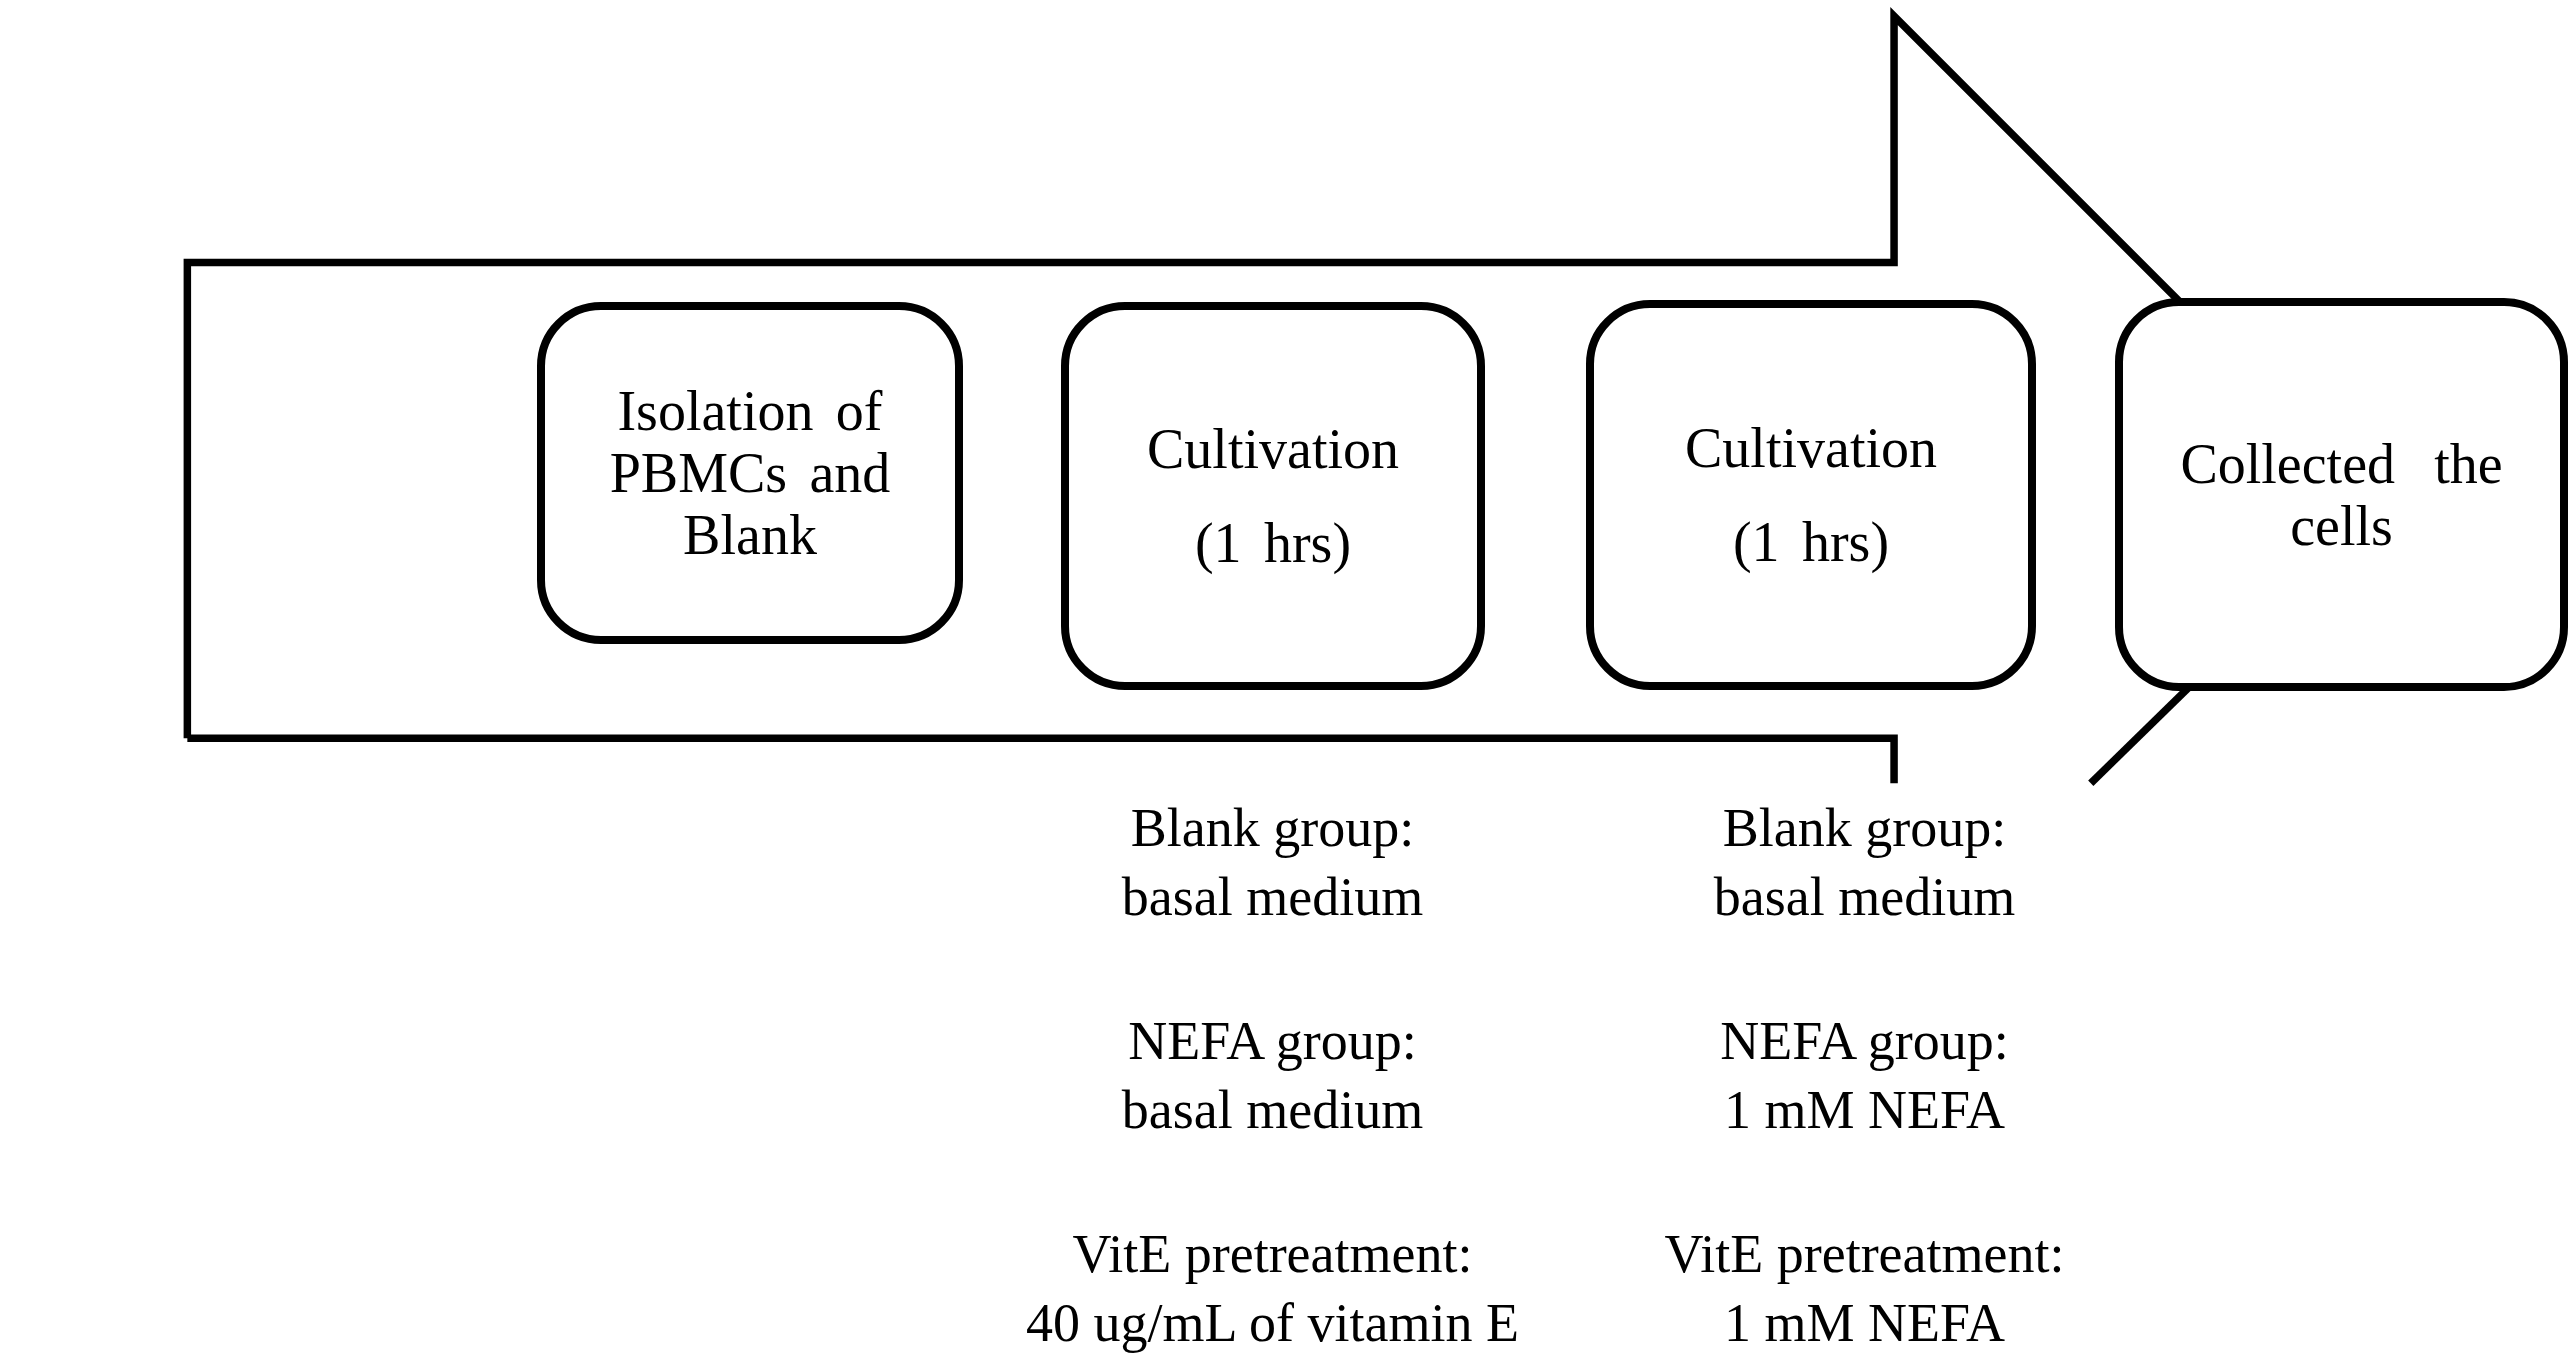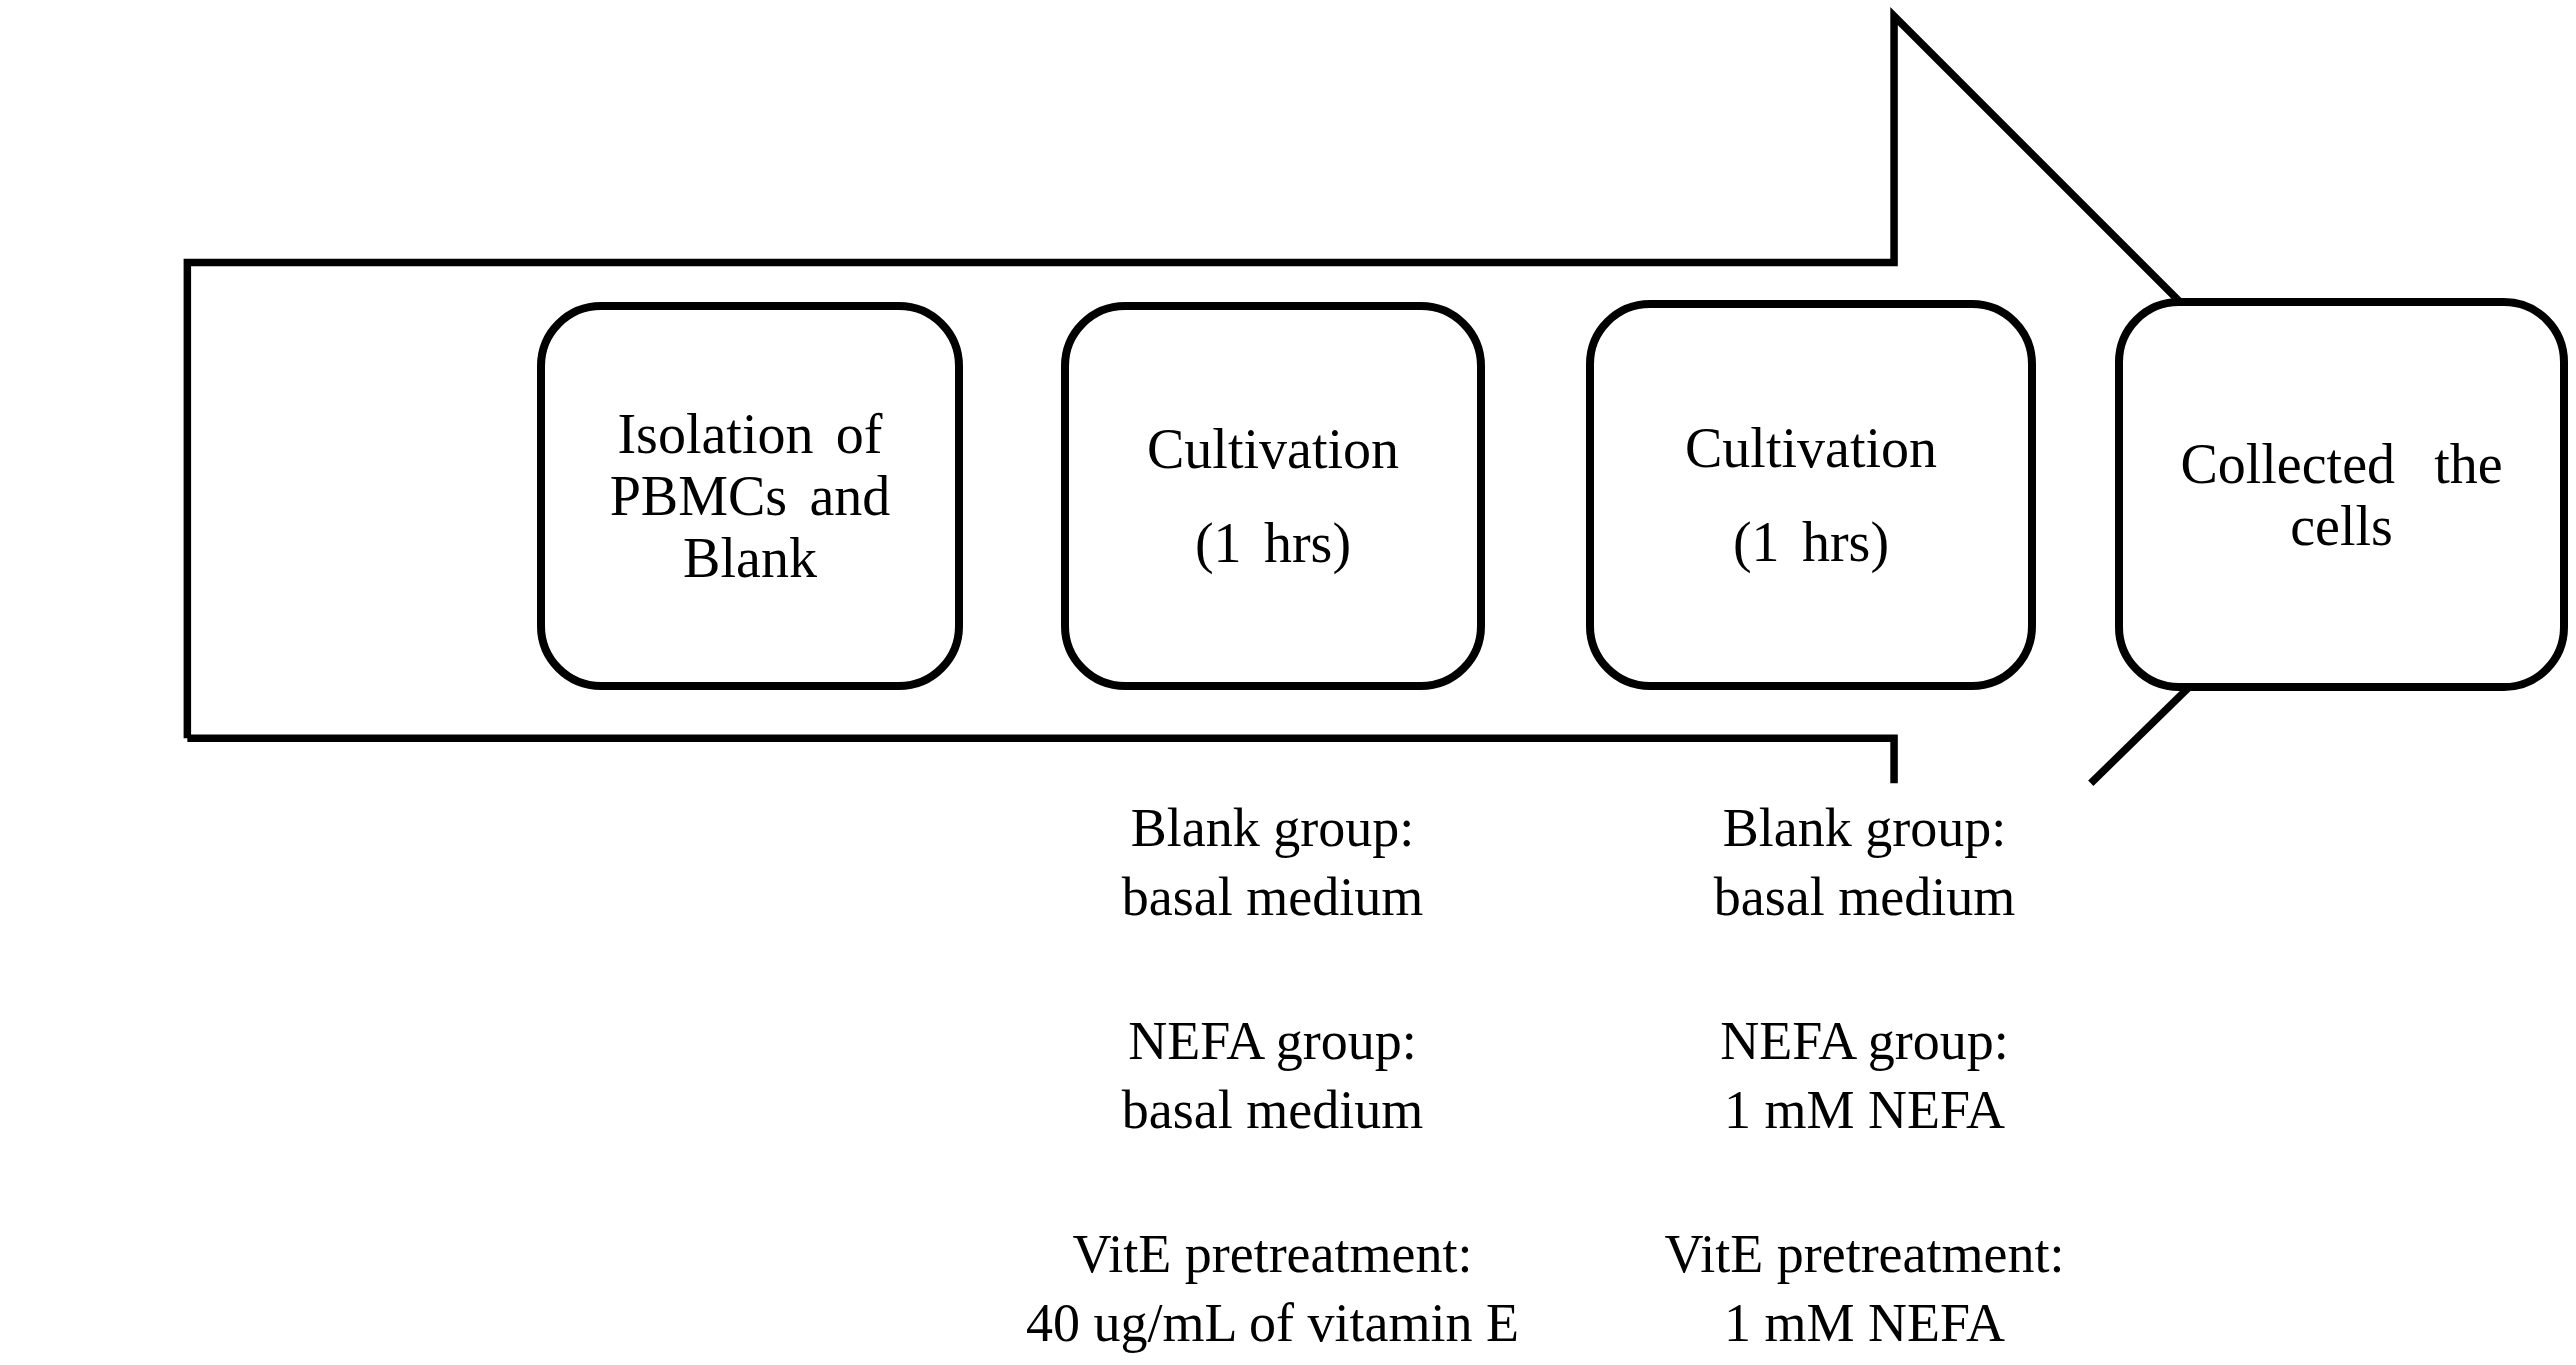--- a/index.html
+++ b/index.html
@@ -33,21 +33,21 @@
 
 <div class="canvas">
 
   <svg class="arrow-svg" width="2576" height="1366" viewBox="0 0 2750 1458">
     <path d="M 200 788 L 200 280 L 2022 280 L 2022 17 L 2540 535" fill="none" stroke="#000" stroke-width="8"></path>
     <path d="M 200 788 L 2022 788 L 2022 836" fill="none" stroke="#000" stroke-width="8"></path>
     <path d="M 2232 836 L 2540 535" fill="none" stroke="#000" stroke-width="8"></path>
   </svg>
 
 
-  <div class="flow-box lh-tight" style="left:537px;top:302px;width:426px;height:388px;">
+  <div class="flow-box lh-tight" style="left:537px;top:302px;width:426px;height:342px;">
     <div>
       <span class="label-line">Isolation of</span>
       <span class="label-line">PBMCs and</span>
       <span class="label-line">Blank</span>
     </div>
   </div>
 
   <div class="flow-box lh-loose" style="left:1061px;top:302px;width:424px;height:388px;">
     <div>
       <span class="label-line">Cultivation</span>

